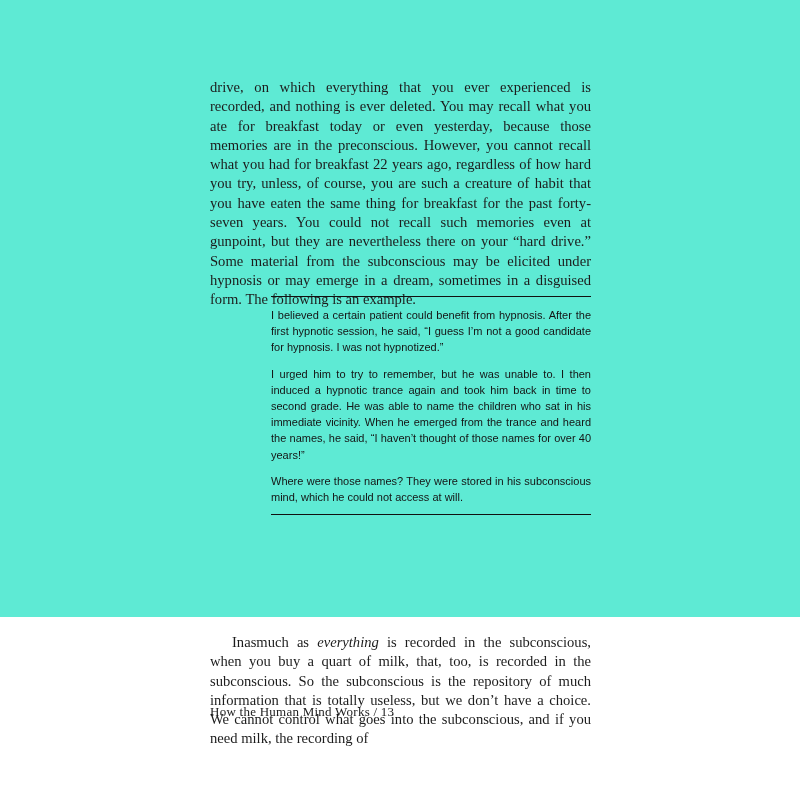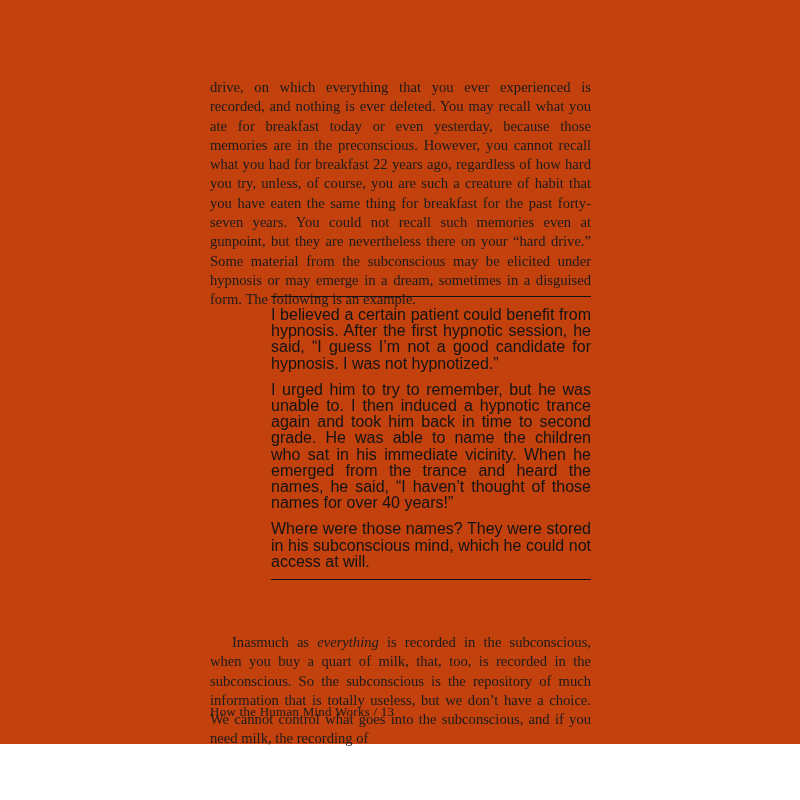--- a/index.html
+++ b/index.html
@@ -12,22 +12,22 @@
     height: 800px;
     overflow: hidden;
     font-family: "Liberation Serif", serif;
     color: #1a1a1a;
     -webkit-font-smoothing: antialiased;
   }
 
   .page {
     position: relative;
     width: 800px;
-    height: 744px;
-    background: #c2410c;
+    height: 617px;
+    background: #5eead4;
   }
 
   .text-column {
     position: absolute;
     left: 210px;
     top: 78px;
     width: 381px;
   }
 
   .body-par {
@@ -66,21 +66,21 @@
   .quote-rule.top {
     margin-bottom: 10px;
   }
 
   .quote-rule.bottom {
     margin-top: 9px;
   }
 
   .quote-par {
     font-family: "Liberation Sans", sans-serif;
-    font-size: 16px;
+    font-size: 11px;
     line-height: 16.2px;
     text-align: justify;
     text-justify: inter-word;
     color: #141414;
     margin: 0 0 10px 0;
   }
 
   .quote-par:last-of-type {
     margin-bottom: 0;
     margin-top: 10px;

